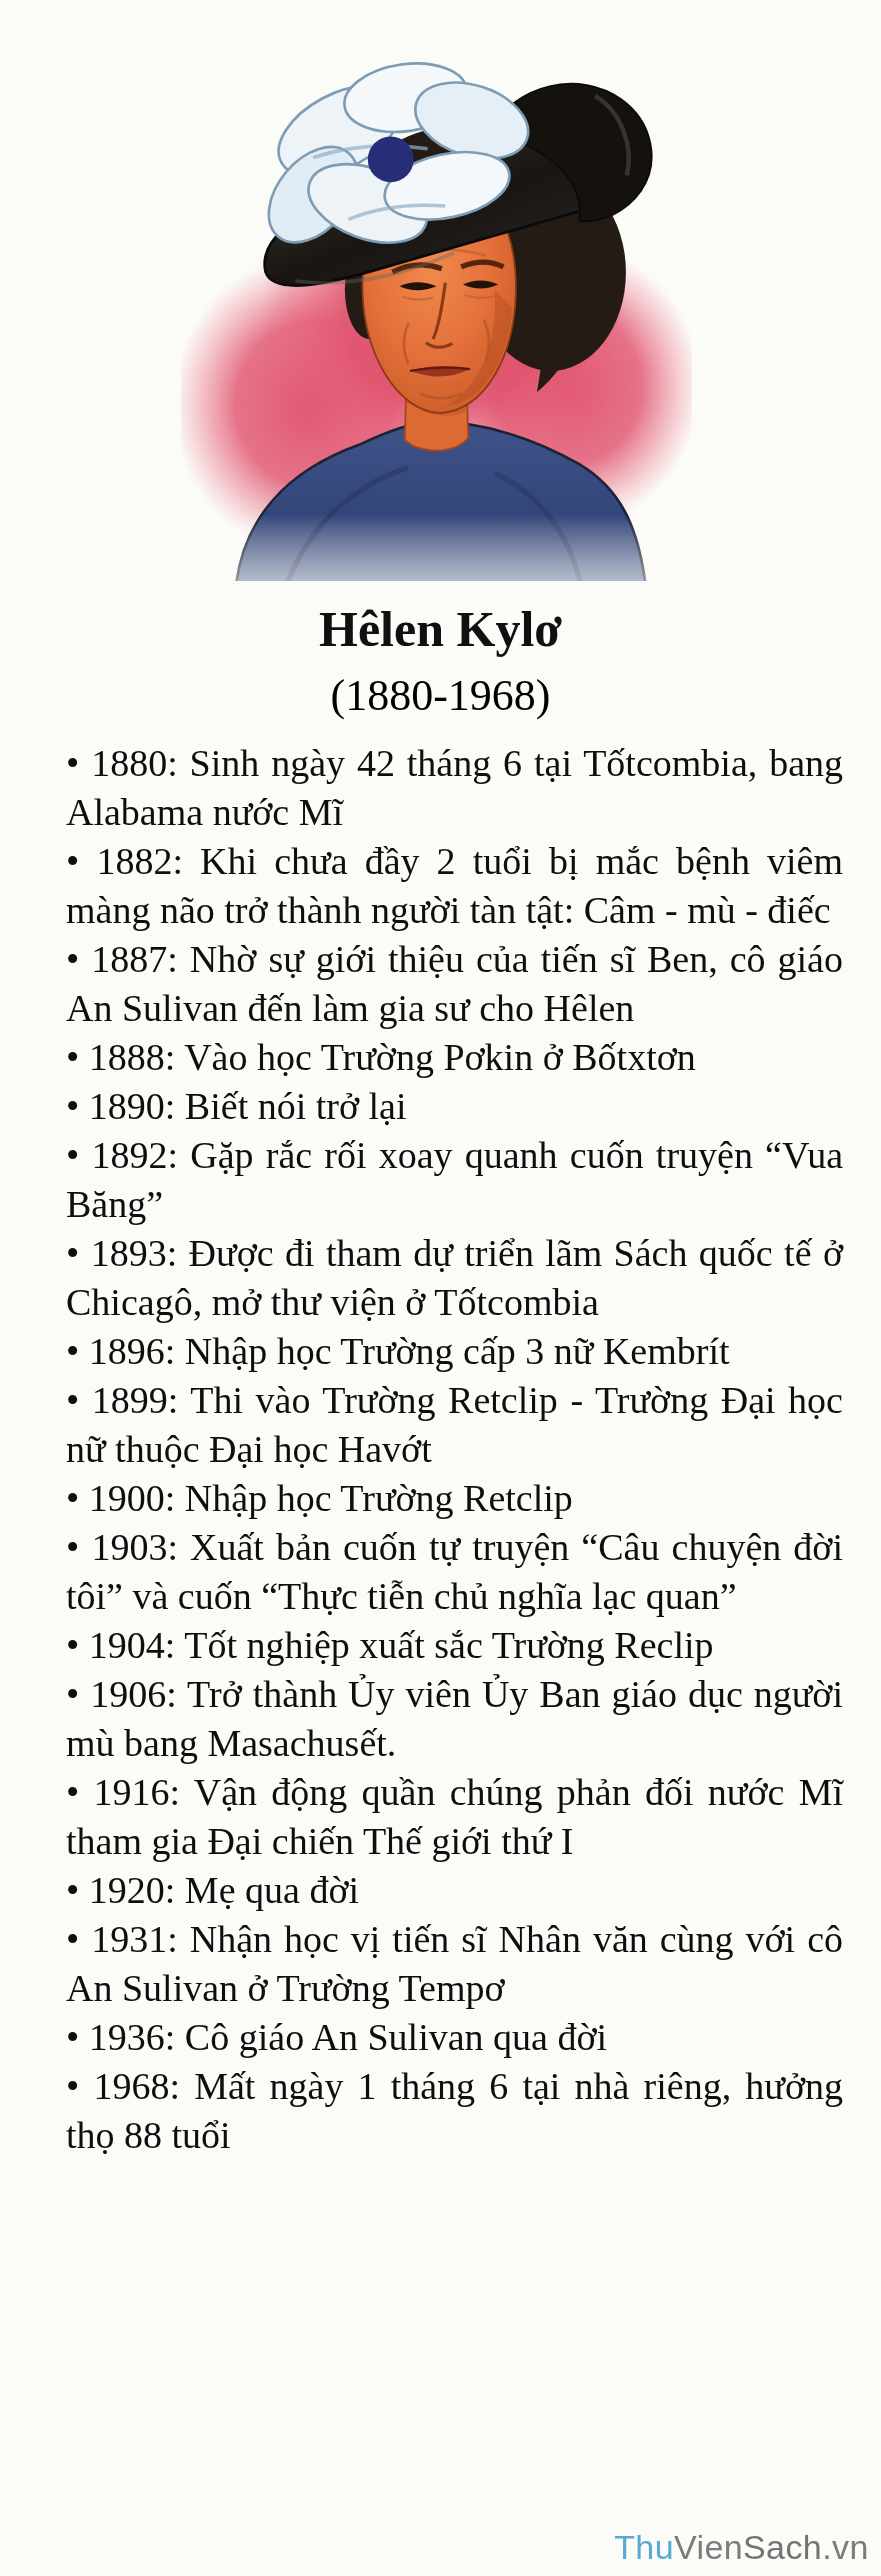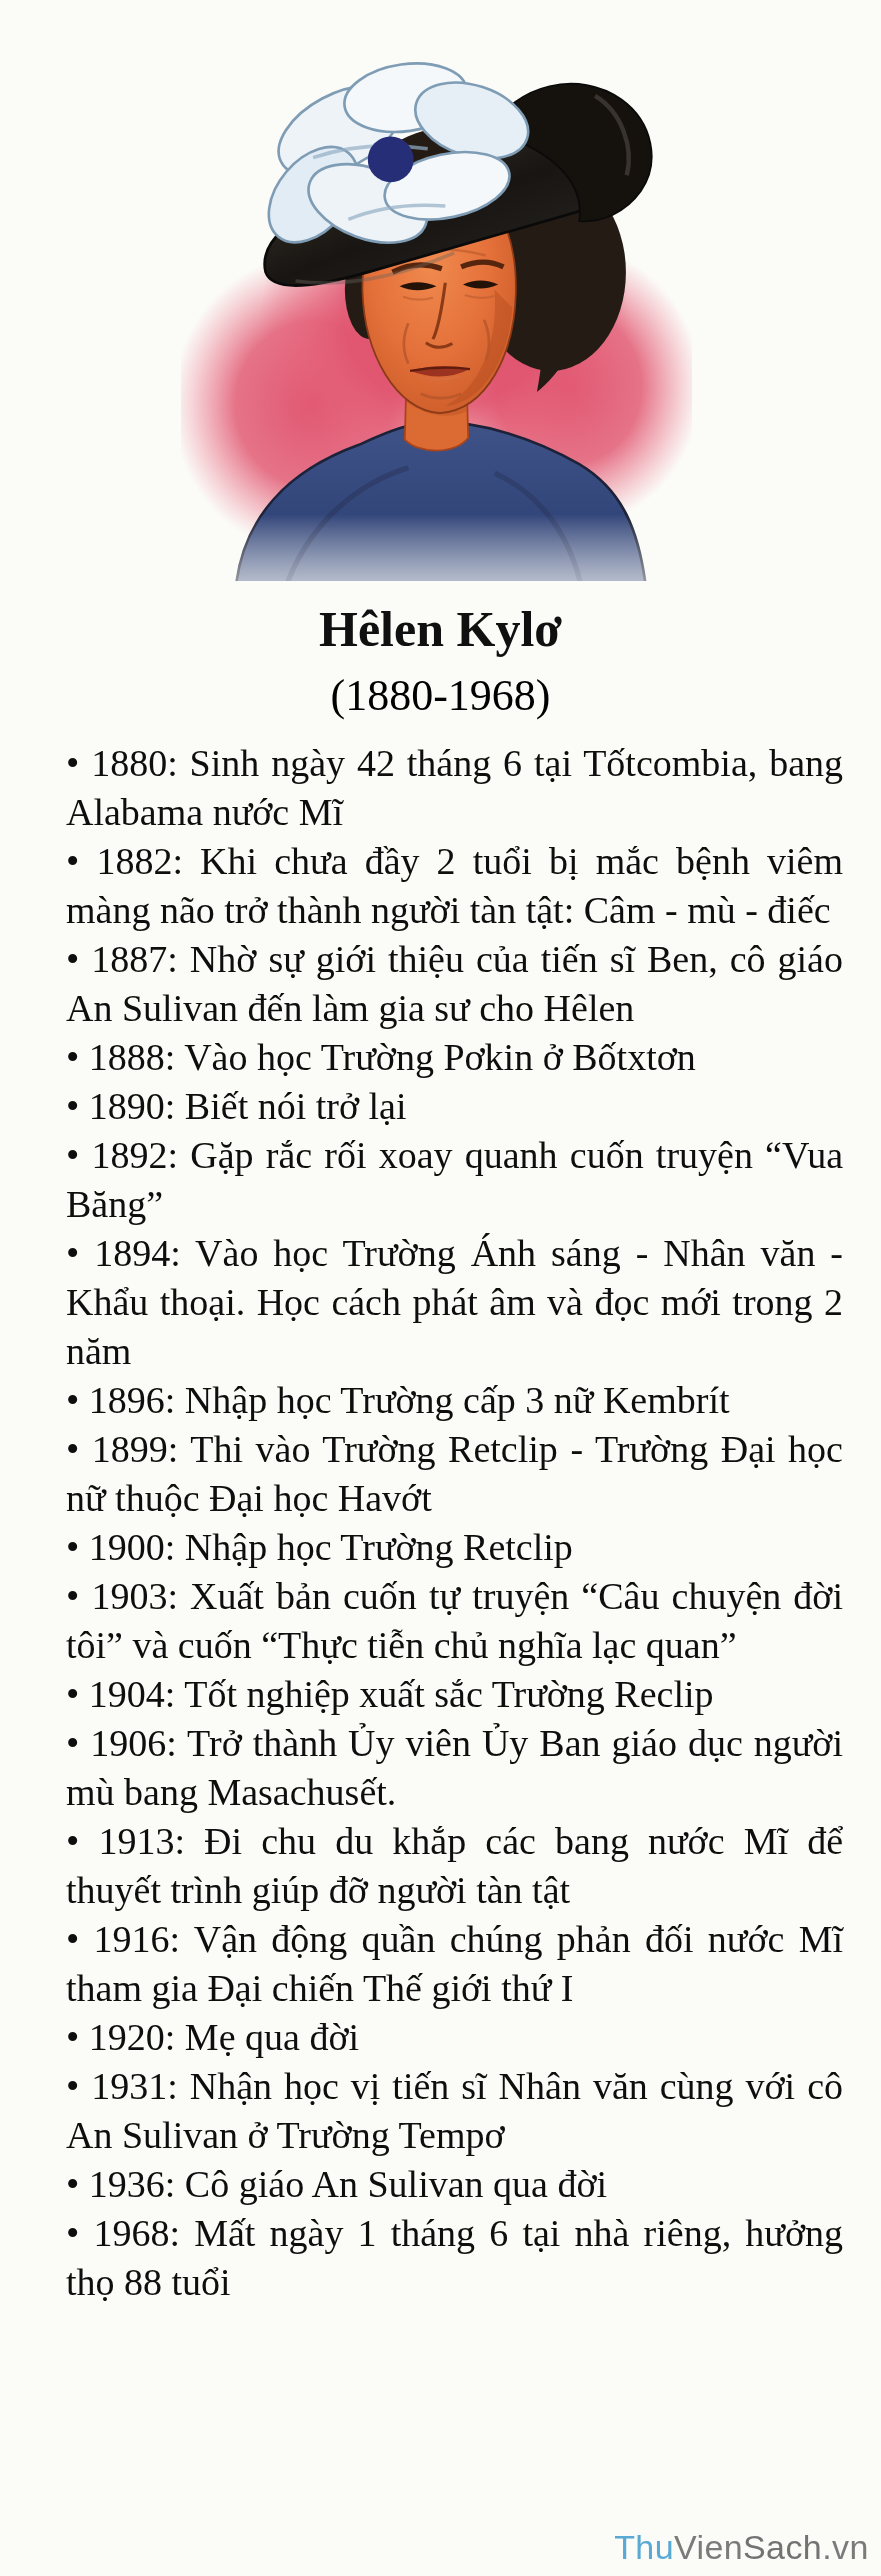--- a/index.html
+++ b/index.html
@@ -139,28 +139,27 @@
 <h1 class="title">Hêlen Kylơ</h1>
 <div class="subtitle">(1880-1968)</div>
 
 <div class="timeline">
     <p class="entry">• 1880: Sinh ngày 42 tháng 6 tại Tốtcombia, bang Alabama nước Mĩ</p>
     <p class="entry">• 1882: Khi chưa đầy 2 tuổi bị mắc bệnh viêm màng não trở thành người tàn tật: Câm - mù - điếc</p>
     <p class="entry">• 1887: Nhờ sự giới thiệu của tiến sĩ Ben, cô giáo An Sulivan đến làm gia sư cho Hêlen</p>
     <p class="entry">• 1888: Vào học Trường Pơkin ở Bốtxtơn</p>
     <p class="entry">• 1890: Biết nói trở lại</p>
     <p class="entry">• 1892: Gặp rắc rối xoay quanh cuốn truyện “Vua Băng”</p>
-    <p class="entry">• 1894: Vào học Trường Ánh sáng - Nhân văn - Khẩu thoại. Học cách phát âm và đọc mới trong 2 năm</p>
+    <p class="entry">• 1893: Được đi tham dự triển lãm Sách quốc tế ở Chicagô, mở thư viện ở Tốtcombia</p>
     <p class="entry">• 1896: Nhập học Trường cấp 3 nữ Kembrít</p>
     <p class="entry">• 1899: Thi vào Trường Retclip - Trường Đại học nữ thuộc Đại học Havớt</p>
     <p class="entry">• 1900: Nhập học Trường Retclip</p>
     <p class="entry">• 1903: Xuất bản cuốn tự truyện “Câu chuyện đời tôi” và cuốn “Thực tiễn chủ nghĩa lạc quan”</p>
     <p class="entry">• 1904: Tốt nghiệp xuất sắc Trường Reclip</p>
     <p class="entry">• 1906: Trở thành Ủy viên Ủy Ban giáo dục người mù bang Masachusết.</p>
-    <p class="entry">• 1913: Đi chu du khắp các bang nước Mĩ để thuyết trình giúp đỡ người tàn tật</p>
     <p class="entry">• 1916: Vận động quần chúng phản đối nước Mĩ tham gia Đại chiến Thế giới thứ I</p>
     <p class="entry">• 1920: Mẹ qua đời</p>
     <p class="entry">• 1931: Nhận học vị tiến sĩ Nhân văn cùng với cô An Sulivan ở Trường Tempơ</p>
     <p class="entry">• 1936: Cô giáo An Sulivan qua đời</p>
     <p class="entry">• 1968: Mất ngày 1 tháng 6 tại nhà riêng, hưởng thọ 88 tuổi</p>
   </div>
 
 <div class="watermark"><span style="color: rgb(88, 169, 211);">Thu</span><span style="color: rgb(123, 123, 123);">Vien</span><span style="color: #737373;">Sach</span><span style="color: rgb(123, 123, 123);">.vn</span></div>
 
 

